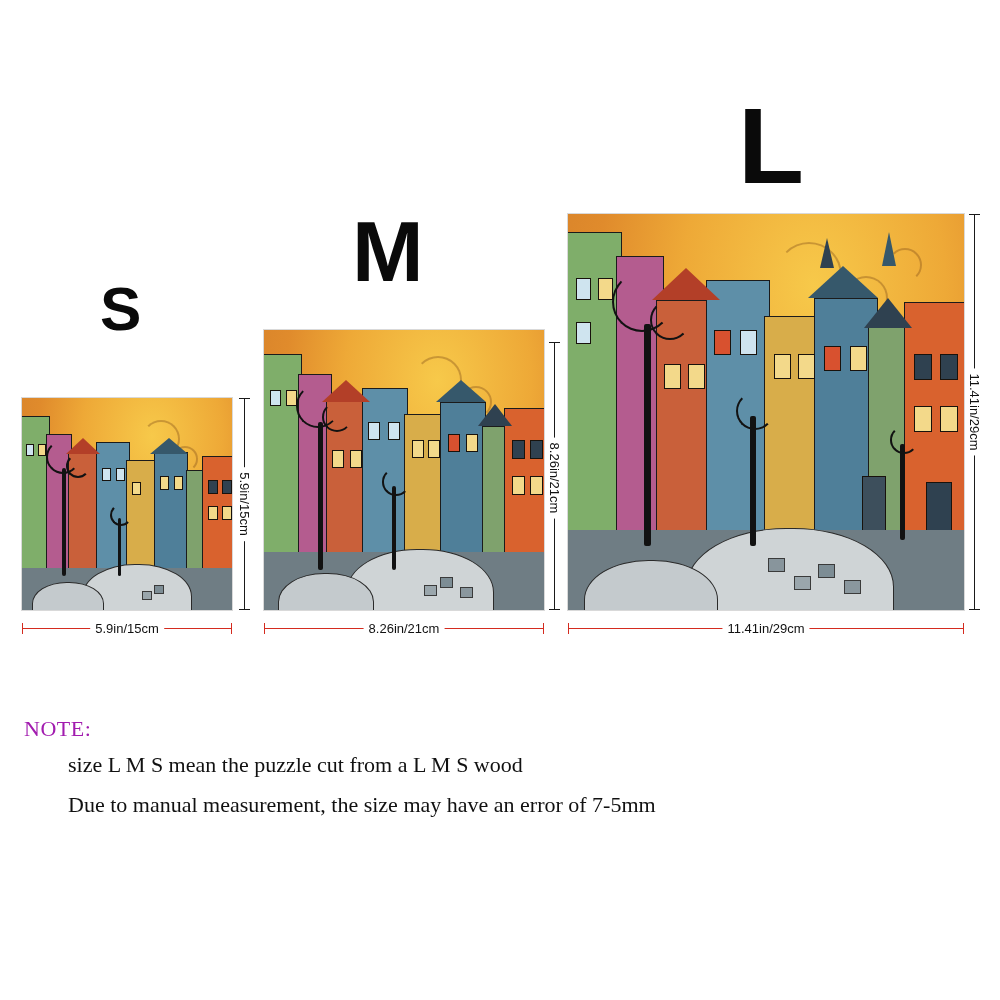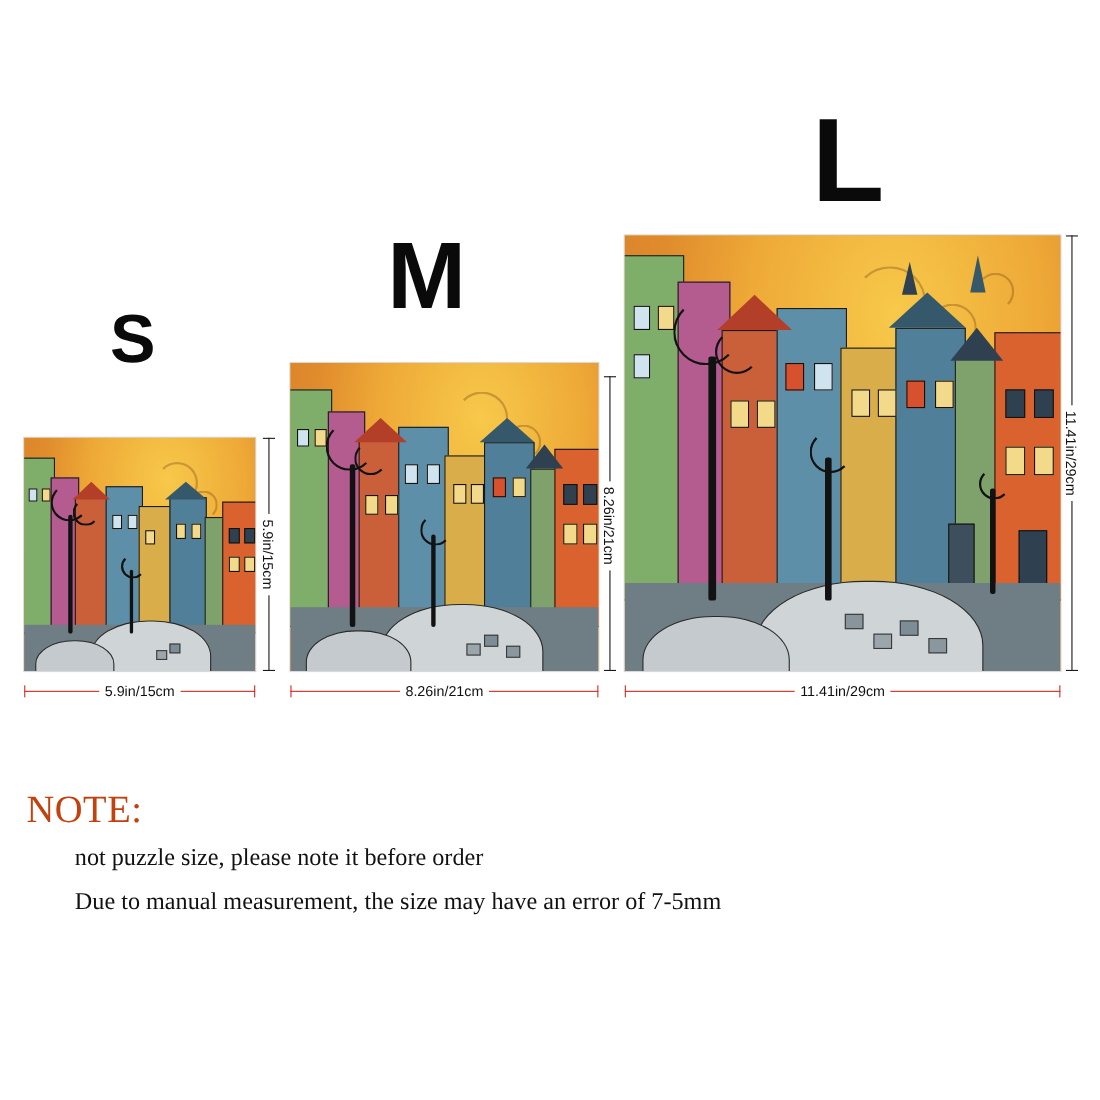--- a/index.html
+++ b/index.html
@@ -167,22 +167,22 @@
   }
 
   
   .note-wrap {
     position: absolute;
     left: 24px;
     top: 716px;
     width: 960px;
   }
   .note-title {
-    color: #c2410c;
-    font-size: 35px;
+    color: #a21caf;
+    font-size: 22px;
     font-weight: 400;
     letter-spacing: 0.5px;
     margin: 0 0 10px 0;
     font-family: "Liberation Serif", serif;
   }
   .note-line {
     font-size: 22px;
     color: #111;
     margin: 0 0 14px 44px;
     font-family: "Liberation Serif", serif;
@@ -369,15 +369,15 @@
 
   <div class="rule-v" style="left:974px;top:214px;height:396px;"></div>
   <div class="lbl-v" style="left:974px;top:412px;">11.41in/29cm</div>
 
   <div class="rule-h" style="left:568px;top:628px;width:396px;"></div>
   <div class="lbl-h" style="left:766px;top:628px;">11.41in/29cm</div>
 </div>
 
 <div class="note-wrap">
   <div class="note-title">NOTE:</div>
-  <div class="note-line">not puzzle size, please note it before order</div>
+  <div class="note-line">size L M S mean the puzzle cut from a L M S wood</div>
   <div class="note-line">Due to manual measurement, the size may have an error of 7-5mm</div>
 </div>
 
 </body></html>

